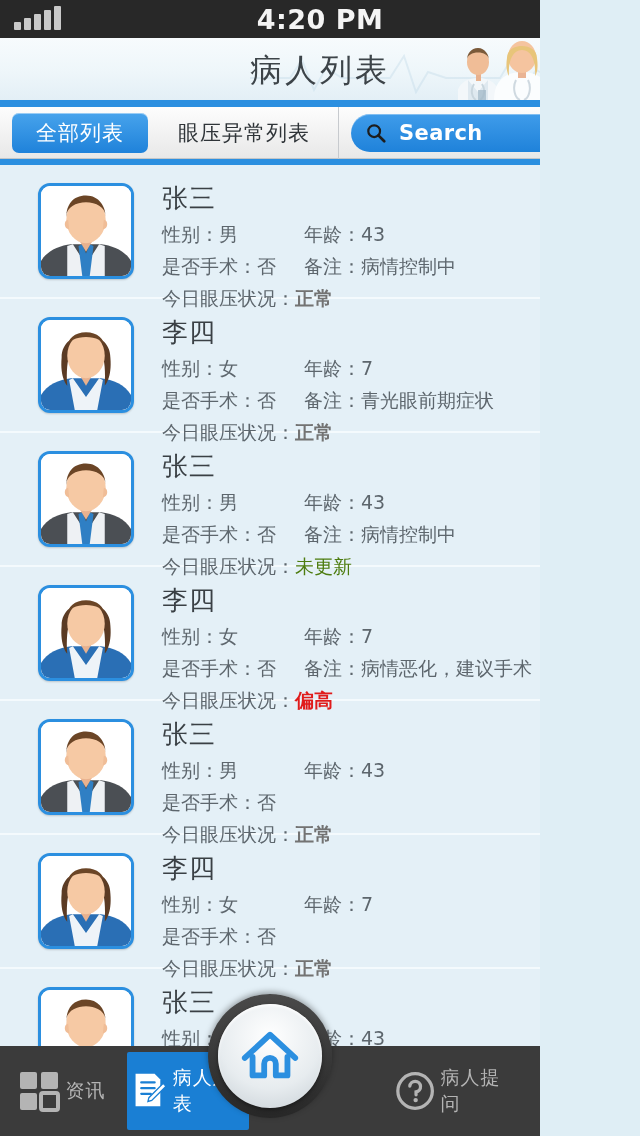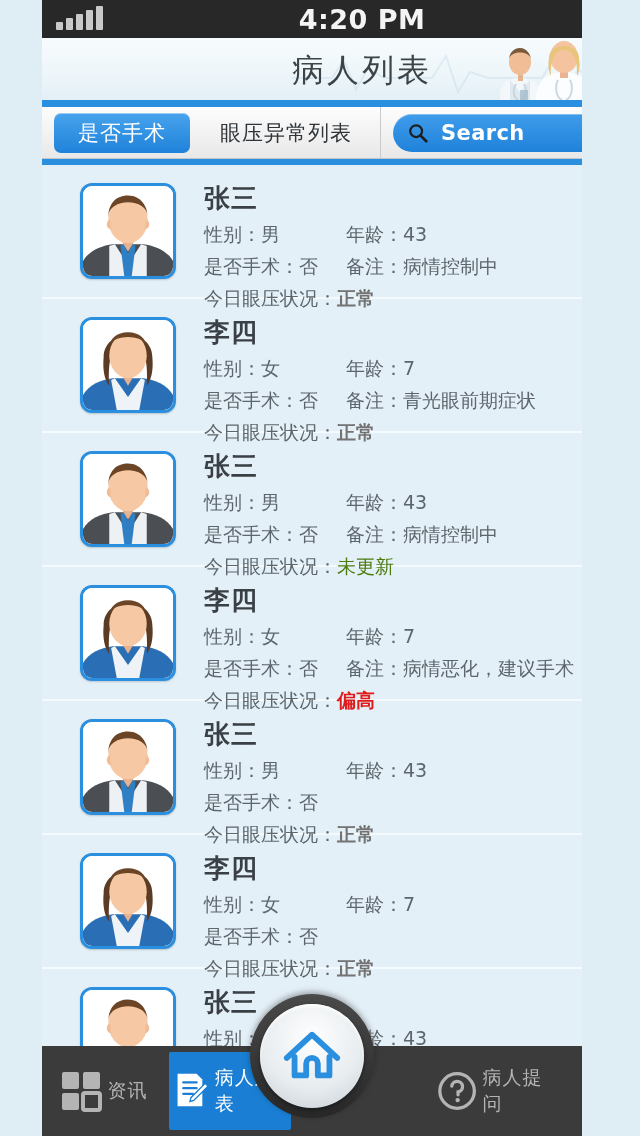--- a/index.html
+++ b/index.html
@@ -1,21 +1,21 @@
 <!DOCTYPE html>
 <html><head>
 <meta charset="utf-8">
 <style>
   * { box-sizing: border-box; margin: 0; padding: 0; }
   html, body {
     width: 640px; height: 1136px;
     font-family: "DejaVu Sans", "Liberation Sans", sans-serif;
     overflow: hidden; background: #dfeef5;
   }
-  #app { position: relative; width: 540px; height: 1136px; overflow: hidden; margin-left: 42px; }
+  #app { position: relative; width: 540px; height: 1136px; overflow: hidden; }
 
   
   .statusbar {
     position: absolute; top: 0; left: 0; width: 640px; height: 38px;
     background: #282828; color: #f2f2f2;
     display: flex; align-items: center; justify-content: center;
   }
   .status-time { font-size: 27px; font-weight: bold; letter-spacing: .5px; color: #f4f4f4; }
   .signal { position: absolute; left: 14px; bottom: 8px; display: flex; align-items: flex-end; gap: 3px; }
   .signal i { display: block; width: 7px; background: #c9c9c9; border-radius: 1px; }
@@ -89,21 +89,21 @@
     border-bottom: 2px solid #f4fafd;
     display: flex; align-items: flex-start; cursor: pointer;
   }
   .avatar {
     flex: none; width: 96px; height: 96px; margin-left: 38px; margin-top: 4px;
     border: 3px solid #2b8fe0; border-radius: 12px; background: #fff; overflow: hidden;
     box-shadow: 0 1px 2px rgba(0,0,0,.18);
   }
   .avatar svg { display: block; width: 100%; height: 100%; }
   .info { flex: 1; margin-left: 28px; padding-top: 2px; }
-  .pname { font-size: 26px; font-weight: bold; color: #3a4045; letter-spacing: 1px; }
+  .pname { font-size: 26px; font-weight: normal; color: #3a4045; letter-spacing: 1px; }
   .line { margin-top: 6px; font-size: 19px; color: #5d666d; display: flex; }
   .f1 { width: 142px; flex: none; }
   .f2 { flex: 1; }
   .status-normal { color: #737373; font-weight: bold; font-family: Liberation Serif, serif; }
   .status-high   { color: #e01b1b; font-weight: bold; }
   .status-none   { color: #4d7c0f; font-weight: normal; text-align: center; }
   .chev { position: absolute; right: 28px; top: 48px; width: 40px; height: 40px; }
 
   
   .tabbar {
@@ -203,21 +203,21 @@
             <path d="M7,16 C7,4 31,4 31,16 C31,10 27,3 19,3 C11,3 7,9 7,16 Z" fill="#4d3424"></path>
           </g>
         </g>
       </svg>
     </div>
   </div>
   <div class="banner-rule"></div>
 
   <div class="toolbar">
     <div class="seg">
-      <div class="seg-btn all">是否手术</div>
+      <div class="seg-btn all">全部列表</div>
       <div class="seg-btn abn">眼压异常列表</div>
     </div>
     <div class="seg-divider"></div>
     <div class="searchwrap">
       <div class="searchbox">
         <svg class="mag" viewBox="0 0 24 24">
           <circle cx="10" cy="10" r="6.4" fill="none" stroke="#1d1d1d" stroke-width="2.4"></circle>
           <line x1="14.6" y1="14.6" x2="21" y2="21" stroke="#1d1d1d" stroke-width="3" stroke-linecap="round"></line>
         </svg>
         <span class="ph">Search</span>

